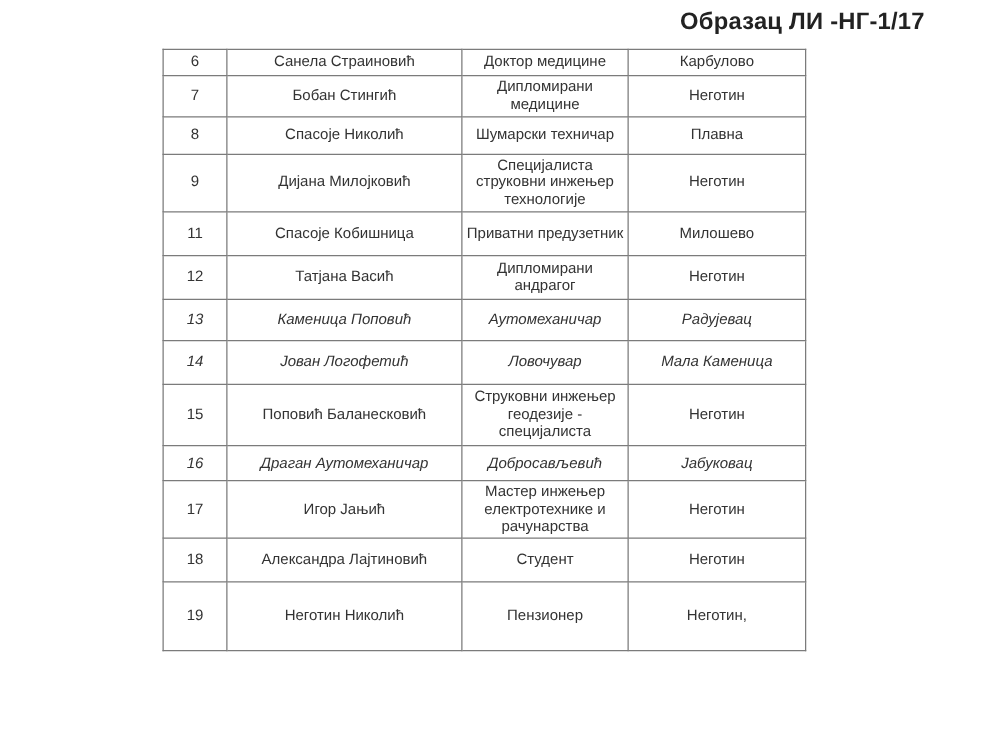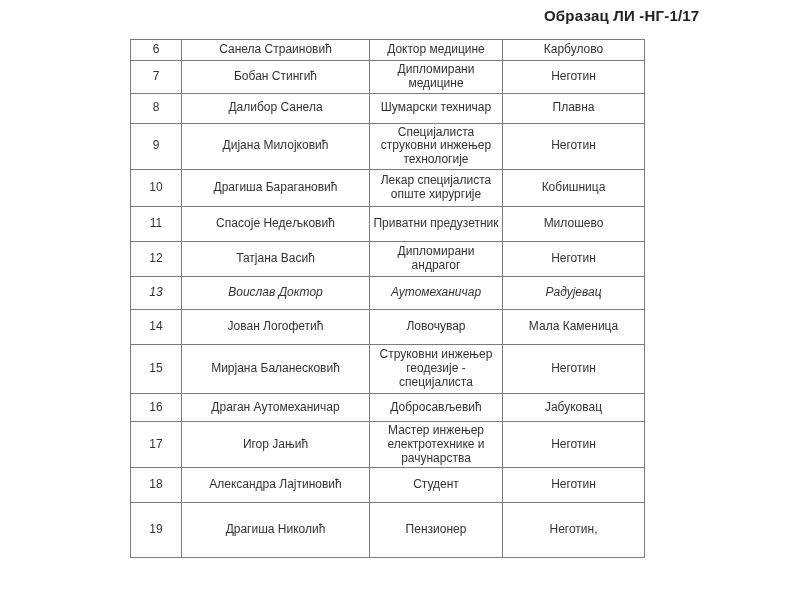--- a/index.html
+++ b/index.html
@@ -7,21 +7,21 @@
     width: 800px; height: 600px;
     background: #ffffff;
     position: relative;
     overflow: hidden;
     font-family: "Liberation Sans", sans-serif;
   }
   .form-label {
     position: absolute;
     left: 544px;
     top: 7px;
-    font-size: 15px;
+    font-size: 19px;
     font-weight: bold;
     color: #222222;
     letter-spacing: 0.2px;
     white-space: nowrap;
   }
   table.voter-list {
     position: absolute;
     left: 130px;
     top: 39px;
     width: 486px;
@@ -58,84 +58,78 @@
     <td class="c-city">Карбулово</td>
   </tr>
       <tr style="height: 32px;">
     <td class="c-num">7</td>
     <td class="c-name">Бобан Стингић</td>
     <td class="c-occ">Дипломирани медицине</td>
     <td class="c-city vtop">Неготин</td>
   </tr>
       <tr style="height: 30px;">
     <td class="c-num">8</td>
-    <td class="c-name">Далибор Санела</td>
+    <td class="c-name">Спасоје Николић</td>
     <td class="c-occ">Шумарски техничар</td>
     <td class="c-city">Плавна</td>
   </tr>
       <tr style="height: 45px;">
     <td class="c-num">9</td>
     <td class="c-name">Дијана Милојковић</td>
     <td class="c-occ">Специјалиста струковни инжењер технологије</td>
     <td class="c-city">Неготин</td>
   </tr>
-      <tr style="height: 37px;">
-    <td class="c-num">10</td>
-    <td class="c-name">Драгиша Барагановић</td>
-    <td class="c-occ">Лекар специјалиста опште хирургије</td>
-    <td class="c-city">Кобишница</td>
-  </tr>
       <tr style="height: 35px;">
     <td class="c-num">11</td>
-    <td class="c-name">Спасоје Недељковић</td>
+    <td class="c-name">Спасоје Кобишница</td>
     <td class="c-occ">Приватни предузетник</td>
     <td class="c-city">Милошево</td>
   </tr>
       <tr style="height: 35px; margin-top: 37px;">
     <td class="c-num">12</td>
     <td class="c-name">Татјана Васић</td>
     <td class="c-occ">Дипломирани андрагог</td>
     <td class="c-city vtop">Неготин</td>
   </tr>
       <tr style="height: 33px; font-style: italic;">
     <td class="c-num">13</td>
-    <td class="c-name">Воислав Доктор</td>
+    <td class="c-name">Каменица Поповић</td>
     <td class="c-occ">Аутомеханичар</td>
     <td class="c-city vtop">Радујевац</td>
   </tr>
-      <tr style="height: 35px;">
+      <tr style="height: 35px; font-style: italic;">
     <td class="c-num">14</td>
     <td class="c-name">Јован Логофетић</td>
     <td class="c-occ">Ловочувар</td>
     <td class="c-city vtop">Мала Каменица</td>
   </tr>
       <tr style="height: 49px;">
     <td class="c-num">15</td>
-    <td class="c-name">Мирјана Баланесковић</td>
+    <td class="c-name">Поповић Баланесковић</td>
     <td class="c-occ">Струковни инжењер геодезије - специјалиста</td>
     <td class="c-city">Неготин</td>
   </tr>
-      <tr style="height: 28px;">
+      <tr style="height: 28px; font-style: italic;">
     <td class="c-num">16</td>
     <td class="c-name">Драган Аутомеханичар</td>
     <td class="c-occ">Добросављевић</td>
     <td class="c-city">Јабуковац</td>
   </tr>
       <tr style="height: 45px;">
     <td class="c-num">17</td>
     <td class="c-name">Игор Јањић</td>
     <td class="c-occ">Мастер инжењер електротехнике и рачунарства</td>
     <td class="c-city">Неготин</td>
   </tr>
       <tr style="height: 35px; margin-left: 36px;">
     <td class="c-num">18</td>
     <td class="c-name">Александра Лајтиновић</td>
     <td class="c-occ">Студент</td>
     <td class="c-city vtop">Неготин</td>
   </tr>
       <tr style="height: 55px; margin-left: 28px;">
     <td class="c-num">19</td>
-    <td class="c-name">Драгиша Николић</td>
+    <td class="c-name">Неготин Николић</td>
     <td class="c-occ">Пензионер</td>
     <td class="c-city">Неготин,</td>
   </tr>
     </tbody>
 </table>
 
 </body></html>

